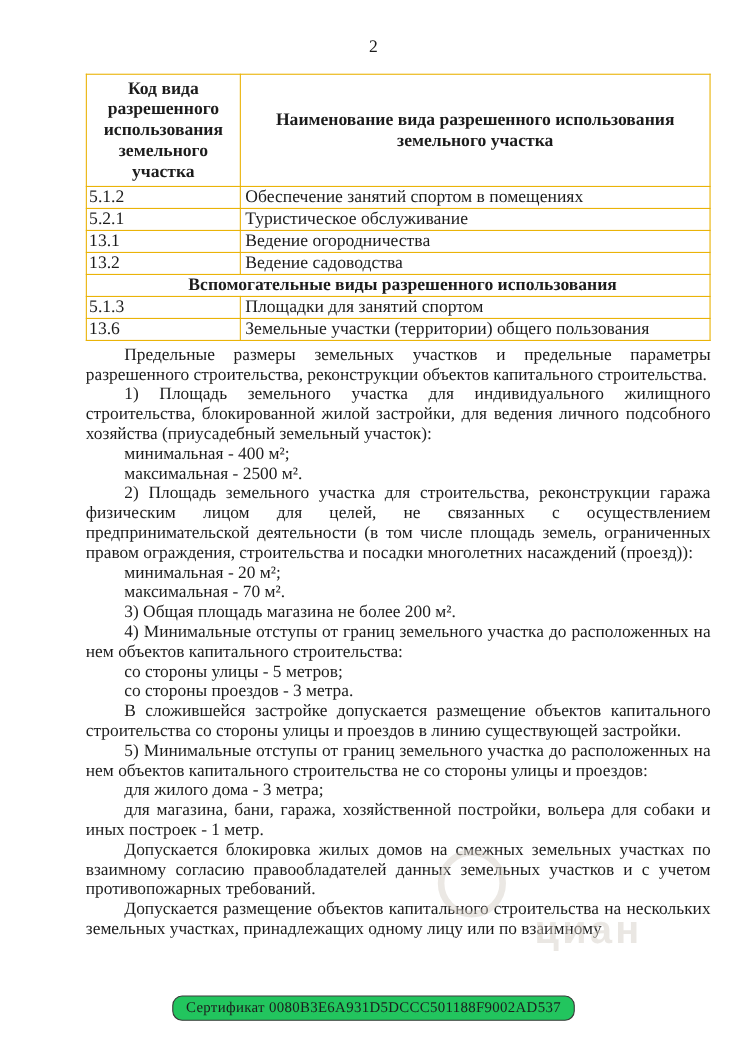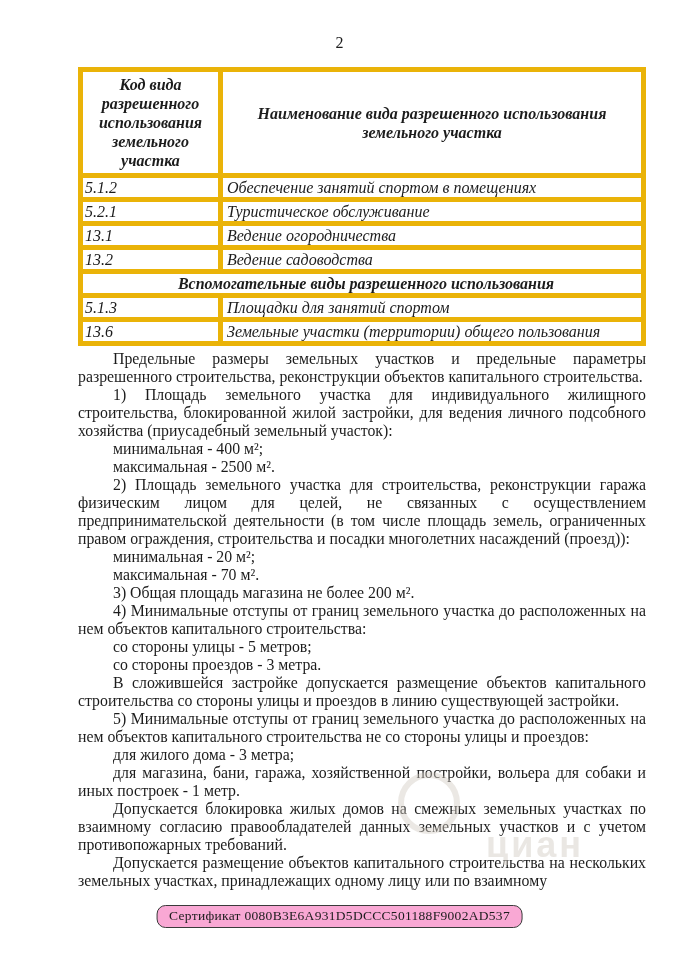--- a/index.html
+++ b/index.html
@@ -39,24 +39,23 @@
 
   table.doc-table {
     margin: 15px 33px 0 78px;
     width: 568px;
     border-collapse: collapse;
     table-layout: fixed;
     font-size: 16px;
   }
   table.doc-table th,
   table.doc-table td {
-    border: 5px solid #eab308;
+    border: 1px solid #eab308;
     vertical-align: middle;
     overflow: hidden;
-    font-style: italic;
   }
   .col-code { width: 140px; }
   th.hdr {
     font-weight: bold;
     text-align: center;
     line-height: 19px;
     padding: 3px 4px;
   }
   td.cell-code {
     line-height: 19px;
@@ -95,21 +94,21 @@
     position: absolute;
     left: 50%;
     top: 905px;
     transform: translateX(-50%);
     border: 1px solid #3a3a3a;
     border-radius: 9px;
     padding: 2px 12px 3px 12px;
     font-size: 13.5px;
     letter-spacing: 0.3px;
     white-space: nowrap;
-    background: #f9a8d4;
+    background: #22c55e;
   }
 </style>
 </head>
 <body>
 
 <div class="page">
 
   <div class="watermark-ring"></div>
   <div class="watermark-word">циан</div>
 

